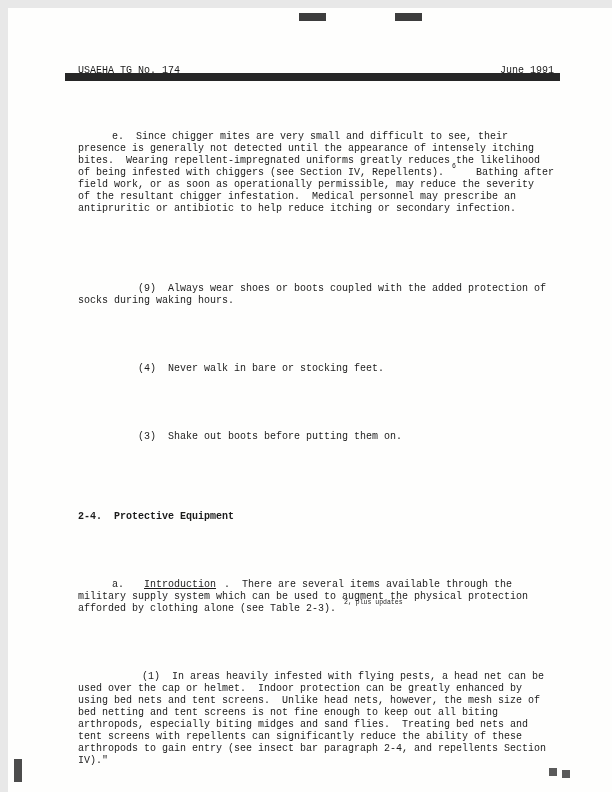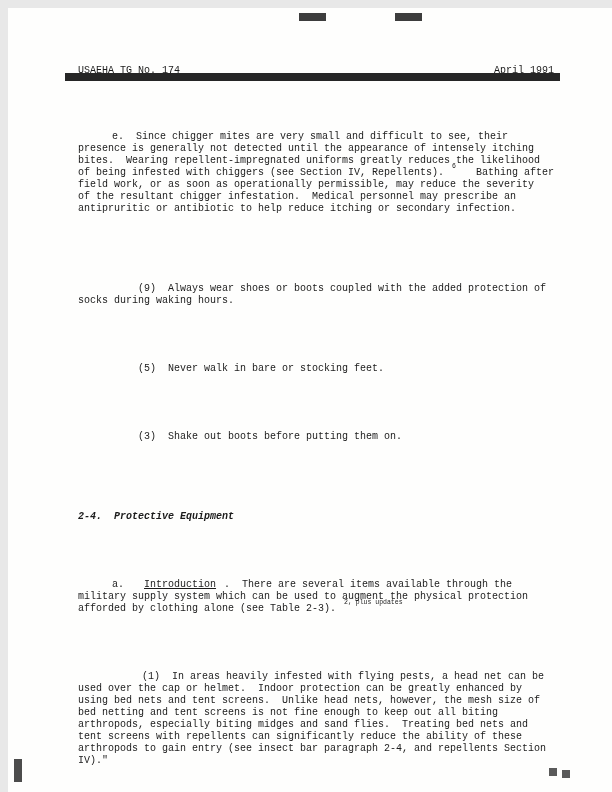--- a/index.html
+++ b/index.html
@@ -37,21 +37,21 @@
     position: absolute;
     left: 62px;
     top: 79px;
     width: 512px;
     font-size: 10px;
     line-height: 12px;
     white-space: pre;
   }
   .doc-body p { margin: 0 0 12px 0; }
   .doc-body p:last-child { margin-bottom: 0; }
-  .bold { font-weight: bold; font-style: italic; }
+  .bold { font-weight: bold; }
   .u { text-decoration: underline; }
   sup {
     font-size: 6.5px;
     position: relative;
     top: -3px;
     line-height: 0;
   }
   .page-number {
     position: absolute;
     left: 0;
@@ -72,40 +72,40 @@
 </head>
 <body>
 
 <div class="page">
 
   <div class="artifact a-top-1"></div>
   <div class="artifact a-top-2"></div>
 
   <header class="page-header">
     <span>USAEHA TG No. 174</span>
-    <span>April 1991</span>
+    <span>June 1991</span>
   </header>
 
   <div class="header-rule"></div>
 
   <main class="doc-body">
 
     <p><span>     e.  Since chigger mites are very small and difficult to see, their
 presence is generally not detected until the appearance of intensely itching
 bites.  Wearing repellent-impregnated uniforms greatly reduces the likelihood
 of being infested with chiggers (see Section IV, Repellents).</span><sup>6</sup><span>  Bathing after
 field work, or as soon as operationally permissible, may reduce the severity
 of the resultant chigger infestation.  Medical personnel may prescribe an
 antipruritic or antibiotic to help reduce itching or secondary infection.</span></p>
 
 
     <p>          (9)  Always wear shoes or boots coupled with the added protection of
 socks during waking hours.</p>
 
-    <p>          (5)  Never walk in bare or stocking feet.</p>
+    <p>          (4)  Never walk in bare or stocking feet.</p>
 
     <p>          (3)  Shake out boots before putting them on.</p>
 
 
     <p class="bold">2-4.  Protective Equipment</p>
 
     <p><span>     a.  </span><span class="u">Introduction</span><span>.  There are several items available through the
 military supply system which can be used to augment the physical protection
 afforded by clothing alone (see Table 2-3).</span><sup>2, plus updates</sup></p>
 

